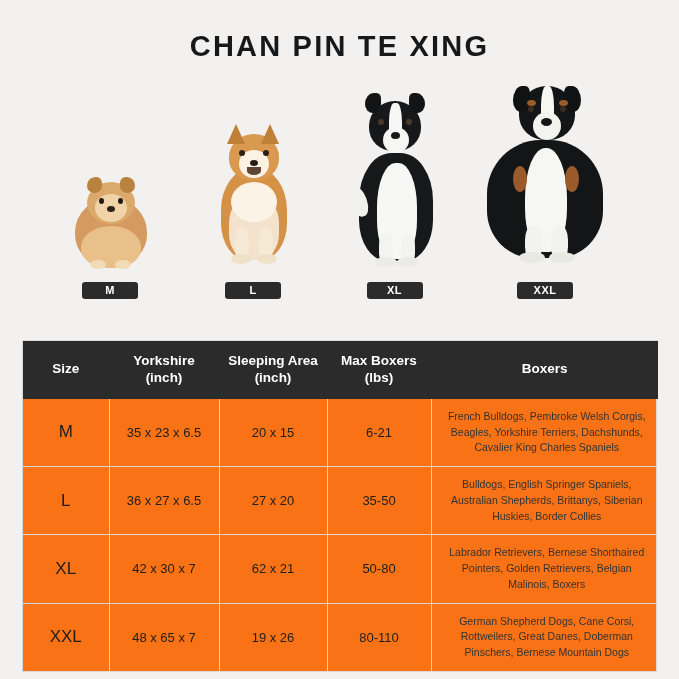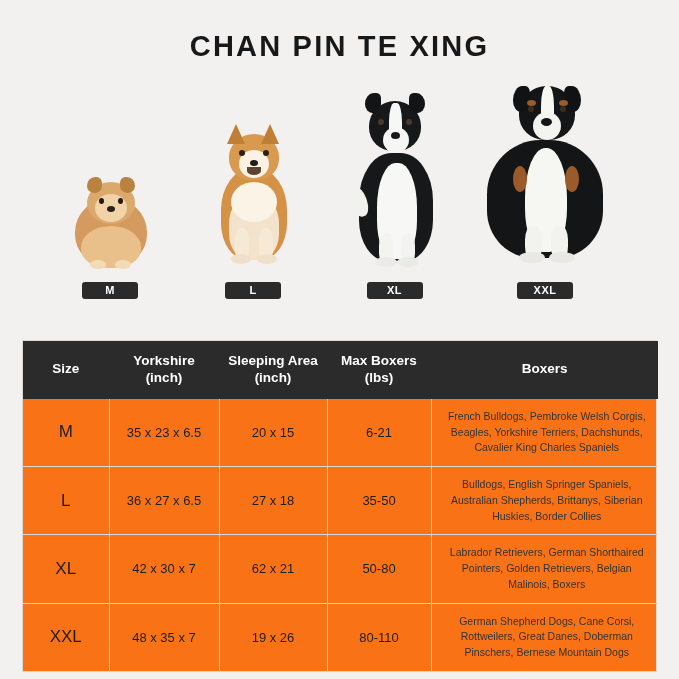--- a/index.html
+++ b/index.html
@@ -264,34 +264,34 @@
         <tr>
           <td class="size-cell">M</td>
           <td>35 x 23 x 6.5</td>
           <td>20 x 15</td>
           <td>6-21</td>
           <td class="breeds-cell">French Bulldogs,  Pembroke Welsh Corgis,  Beagles,  Yorkshire Terriers,  Dachshunds,  Cavalier King Charles Spaniels</td>
         </tr>
         <tr>
           <td class="size-cell">L</td>
           <td>36 x 27 x 6.5</td>
-          <td>27 x 18</td>
+          <td>27 x 20</td>
           <td>35-50</td>
           <td class="breeds-cell">Bulldogs,  English Springer Spaniels,  Australian Shepherds,  Brittanys,  Siberian Huskies,  Border Collies</td>
         </tr>
         <tr>
           <td class="size-cell">XL</td>
           <td>42 x 30 x 7</td>
           <td>62 x 21</td>
           <td>50-80</td>
-          <td class="breeds-cell">Labrador Retrievers,  German Shorthaired Pointers,  Golden Retrievers,  Belgian Malinois,  Boxers</td>
+          <td class="breeds-cell">Labrador Retrievers,  Bernese Shorthaired Pointers,  Golden Retrievers,  Belgian Malinois,  Boxers</td>
         </tr>
         <tr>
           <td class="size-cell">XXL</td>
-          <td>48 x 35 x 7</td>
+          <td>48 x 65 x 7</td>
           <td>19 x 26</td>
           <td>80-110</td>
           <td class="breeds-cell">German Shepherd Dogs,  Cane Corsi,  Rottweilers,  Great Danes,  Doberman Pinschers,  Bernese Mountain Dogs</td>
         </tr>
       </tbody>
     </table>
   </div>
 
 </div>
 

